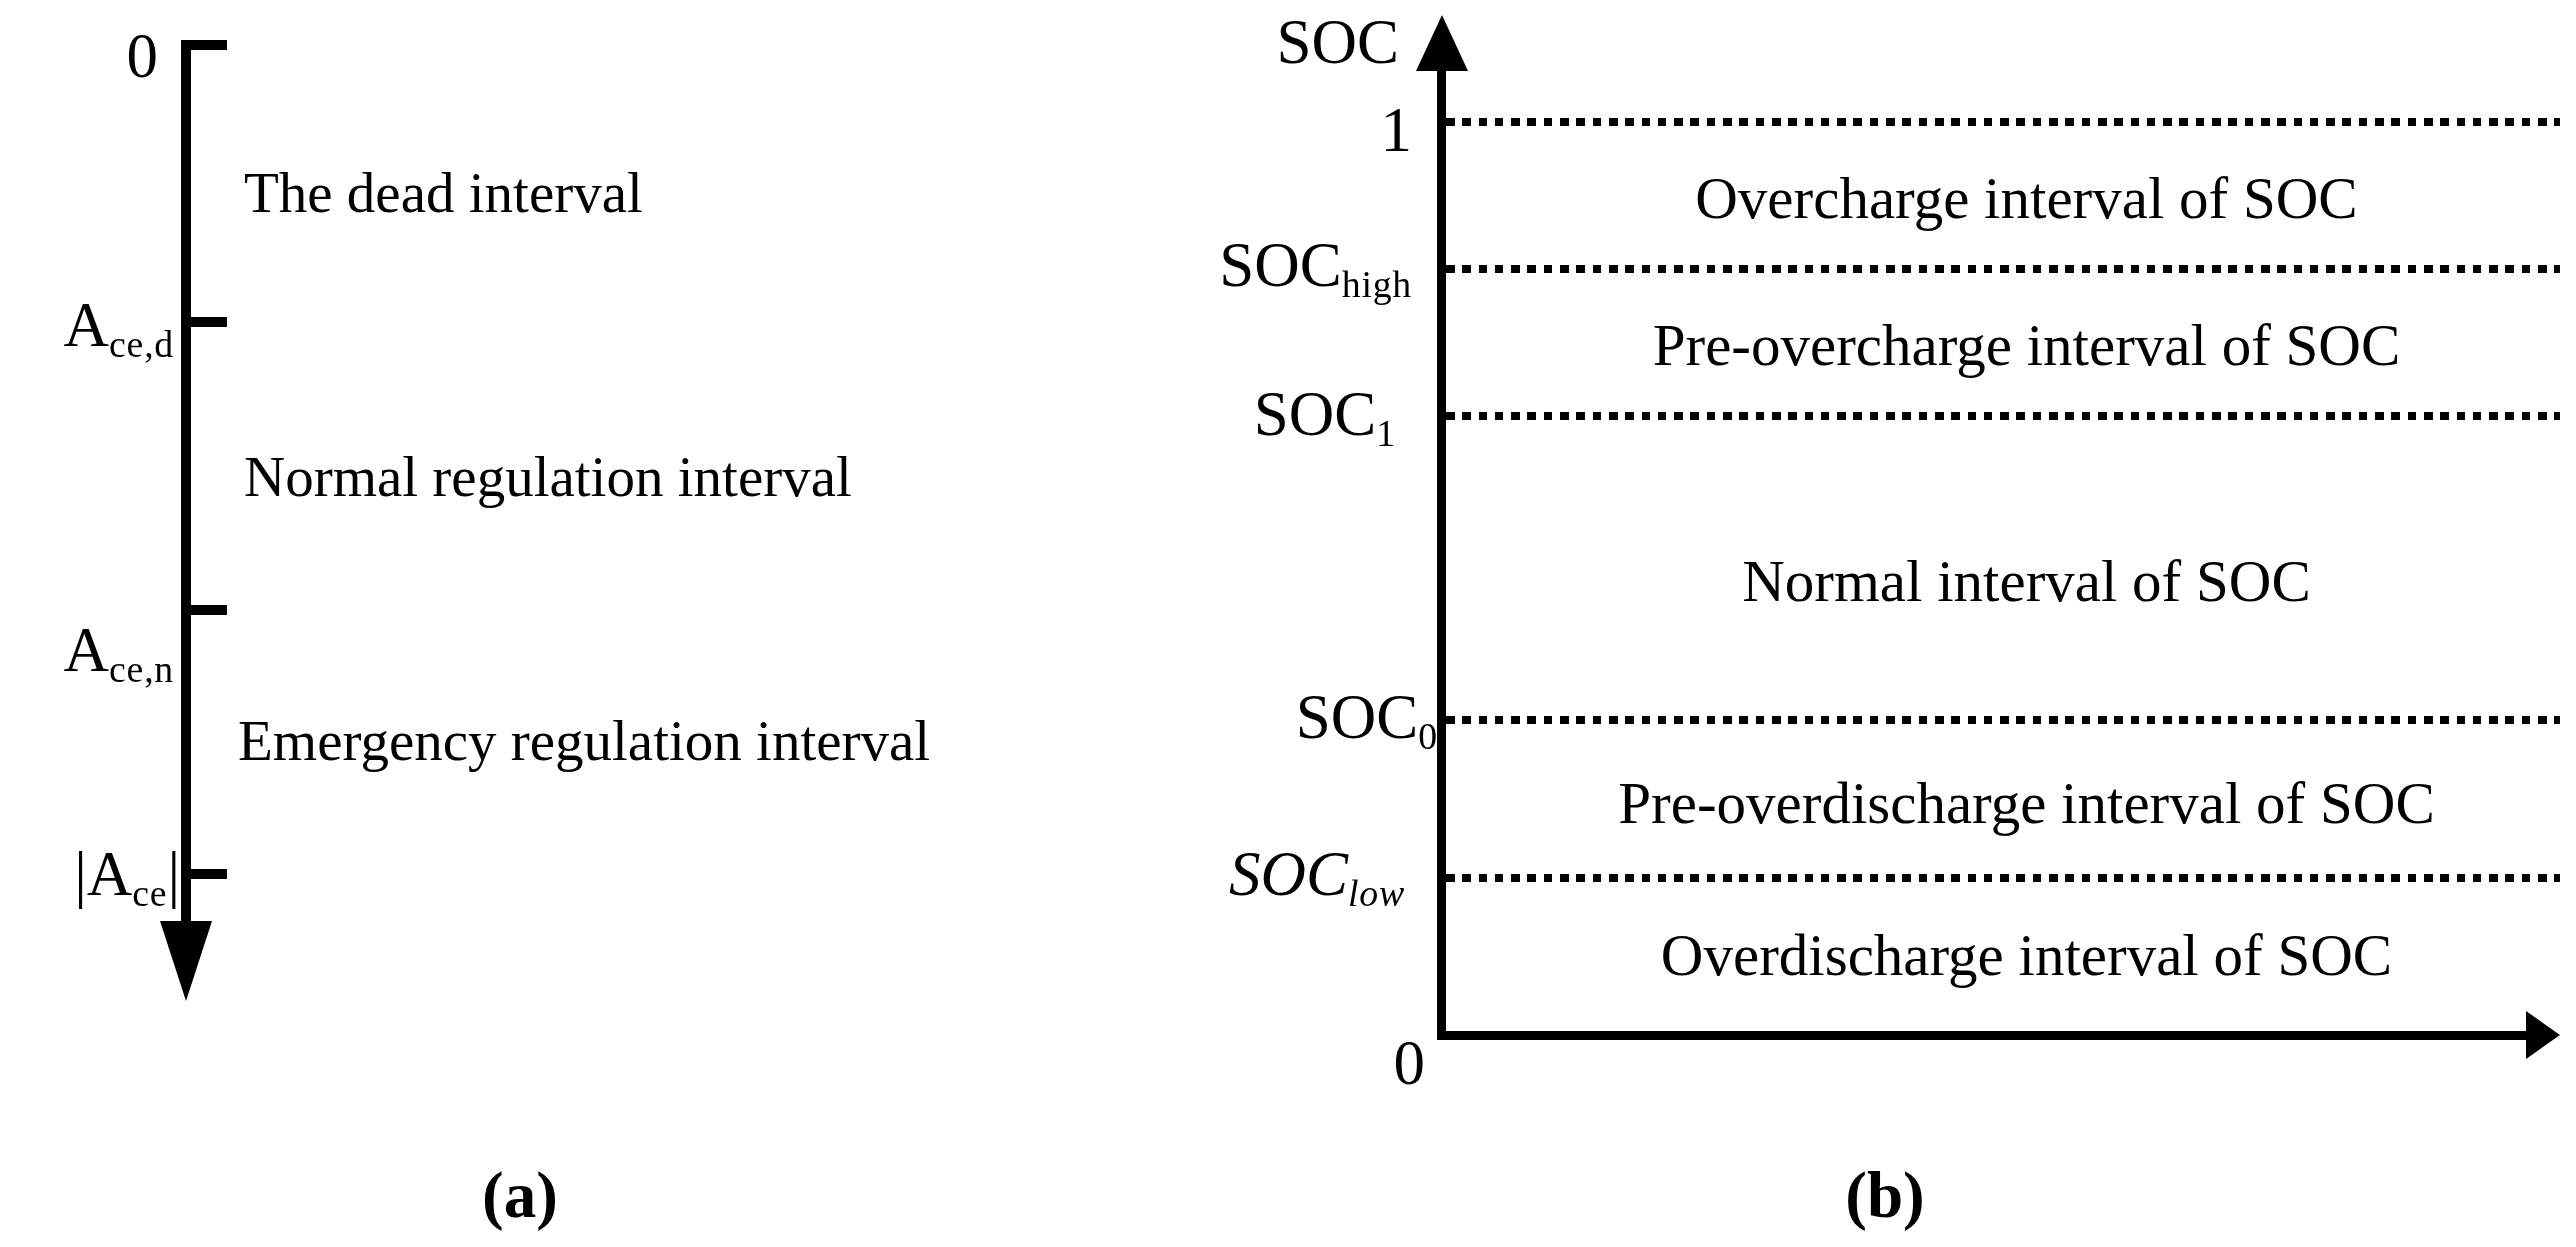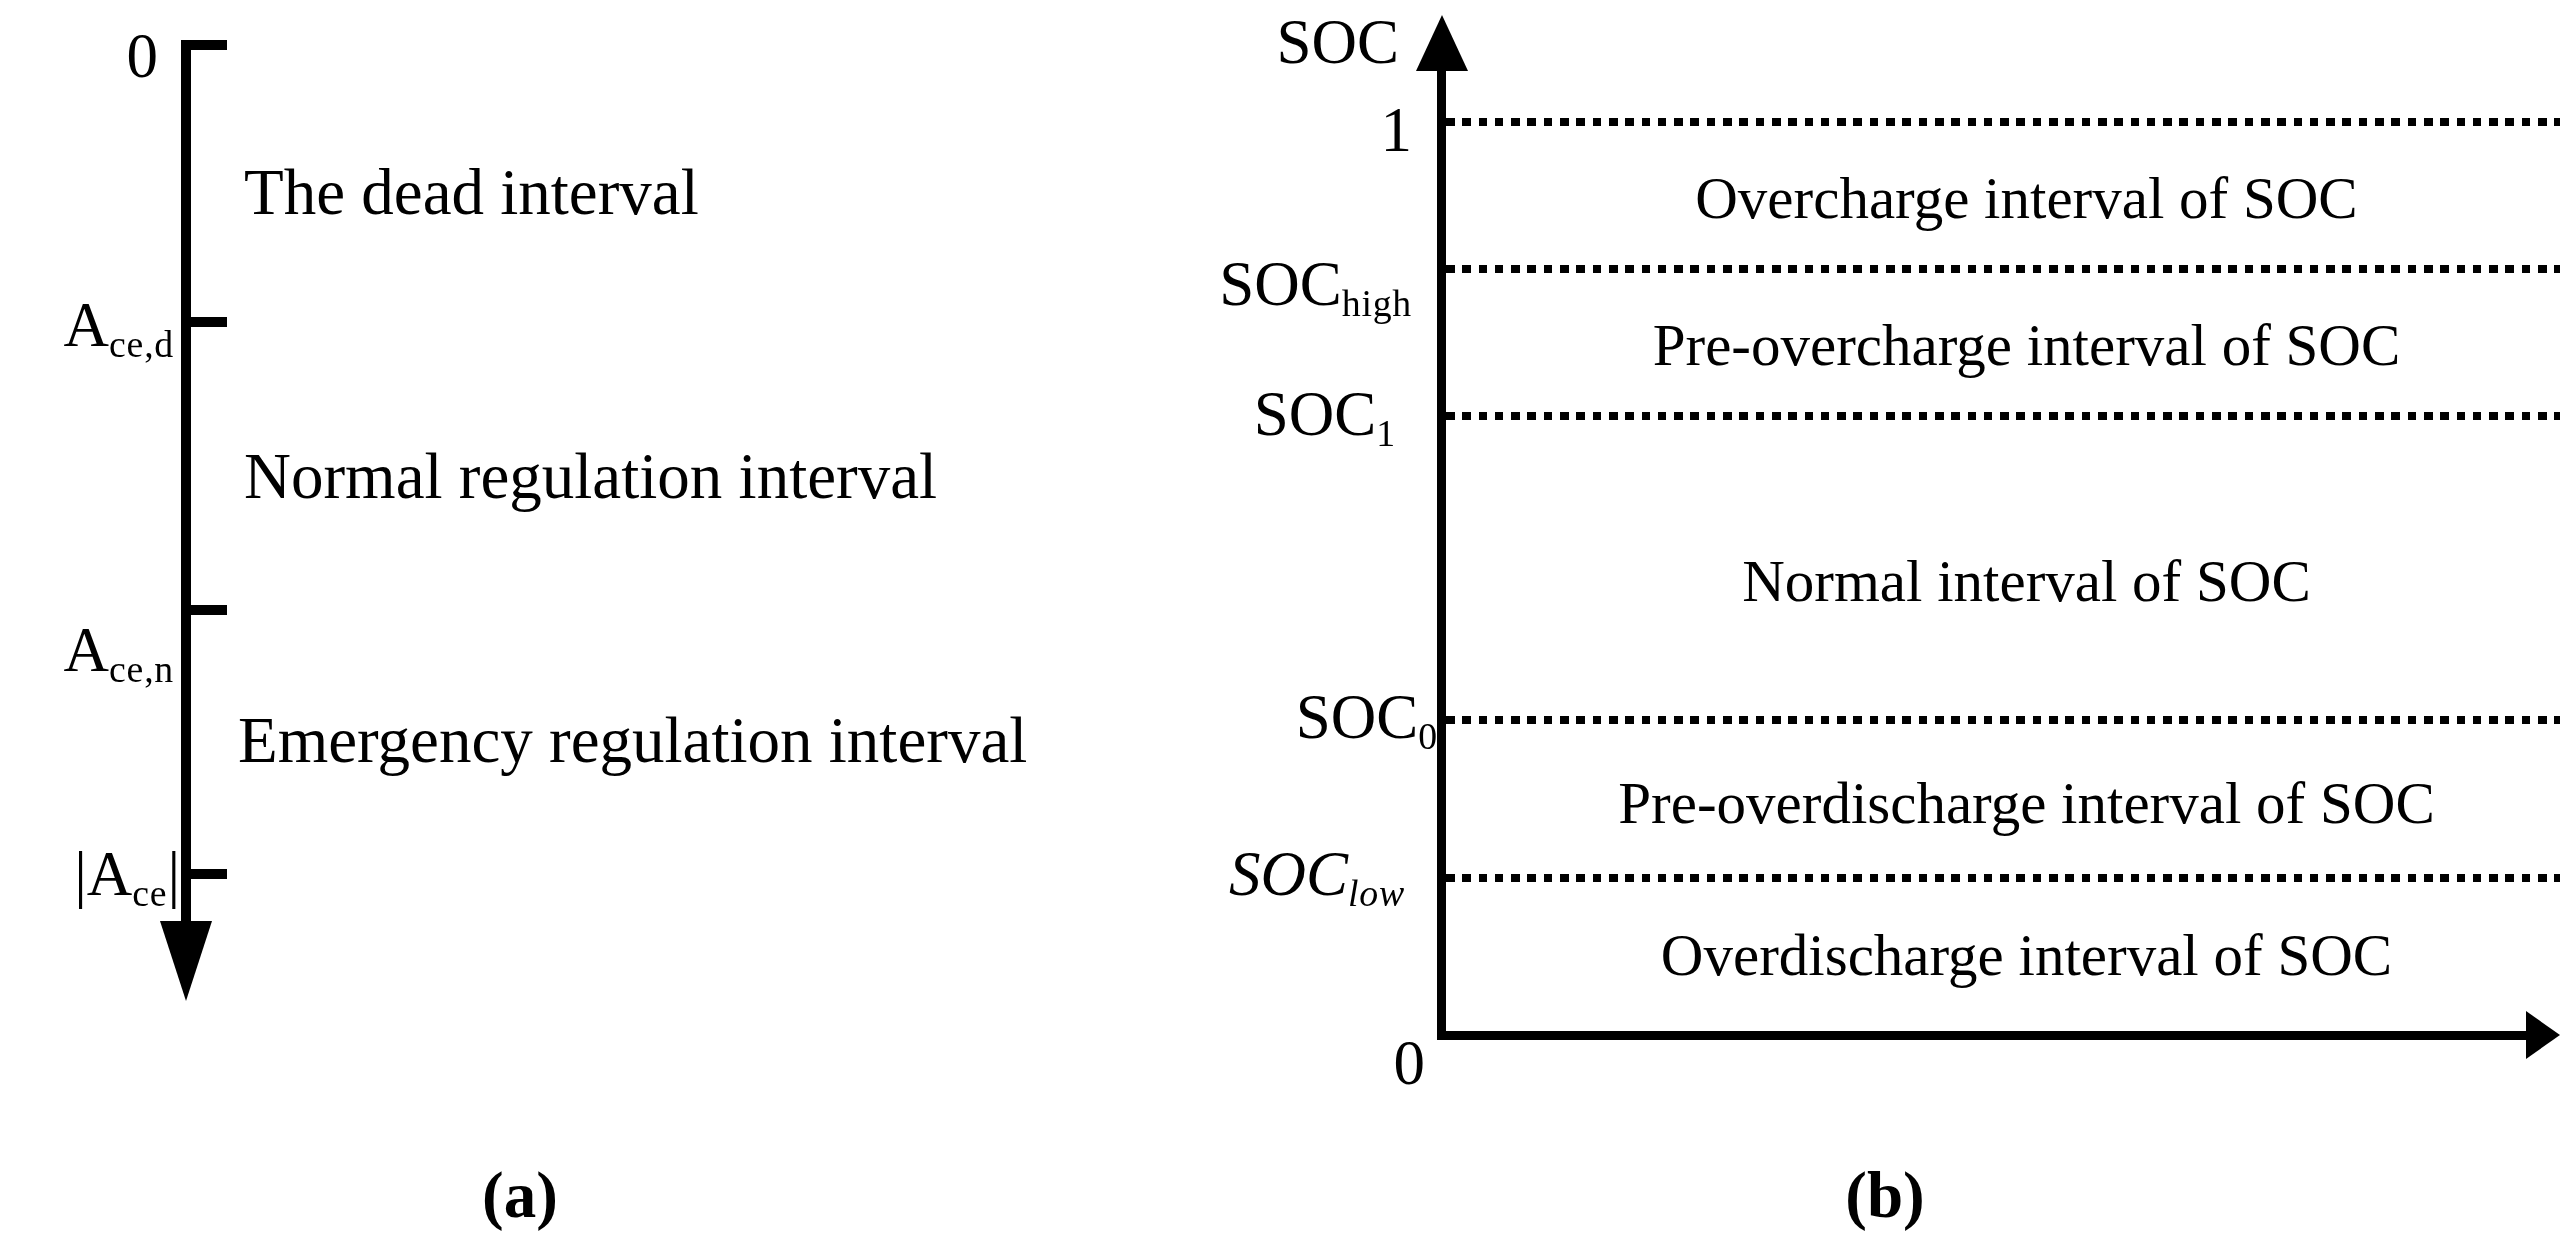--- a/index.html
+++ b/index.html
@@ -36,21 +36,21 @@
     border-bottom:24px solid transparent;
     border-left:34px solid #000;
   }
   
   .tick-label{
     position:absolute;font-size:63px;line-height:1;
     transform:translateY(-50%);
     text-align:right;white-space:nowrap;
   }
   .iv-label{
-    position:absolute;font-size:65px;line-height:1;
+    position:absolute;font-size:57px;line-height:1;
     transform:translateY(-50%);white-space:nowrap;
   }
   .rg-label{
     position:absolute;font-size:59px;line-height:1;
     transform:translateY(-50%);
     left:1466px;width:1121px;text-align:center;white-space:nowrap;
   }
   .caption{
     position:absolute;font-size:65px;font-weight:bold;line-height:1;
     transform:translate(-50%,-50%);white-space:nowrap;
@@ -99,21 +99,21 @@
     <div class="dotline" style="left:1446px;top:118px;width:1114px;"></div>
     <div class="dotline" style="left:1446px;top:265px;width:1114px;"></div>
     <div class="dotline" style="left:1446px;top:412px;width:1114px;"></div>
     <div class="dotline" style="left:1446px;top:716px;width:1114px;"></div>
     <div class="dotline" style="left:1446px;top:874px;width:1114px;"></div>
 
     <div class="tick-label" style="right:1177px;top:42px;">SOC</div>
 
     <div class="tick-label" style="right:1164px;top:130px;">1</div>
 
-    <div class="tick-label" style="right:1164px;top:288px;"><span>SOC</span><span class="sub">high</span></div>
+    <div class="tick-label" style="right:1164px;top:269px;"><span>SOC</span><span class="sub">high</span></div>
 
     <div class="tick-label" style="right:1180px;top:418px;"><span>SOC</span><span class="sub">1</span></div>
 
     <div class="tick-label" style="right:1138px;top:721px;"><span>SOC</span><span class="sub">0</span></div>
 
     <div class="tick-label" style="right:1171px;top:878px;font-style:italic;"><span>SOC</span><span class="sub">low</span></div>
 
     <div class="tick-label" style="right:1151px;top:1063px;">0</div>
 
     <div class="rg-label" style="top:198px;">Overcharge interval of SOC</div>

